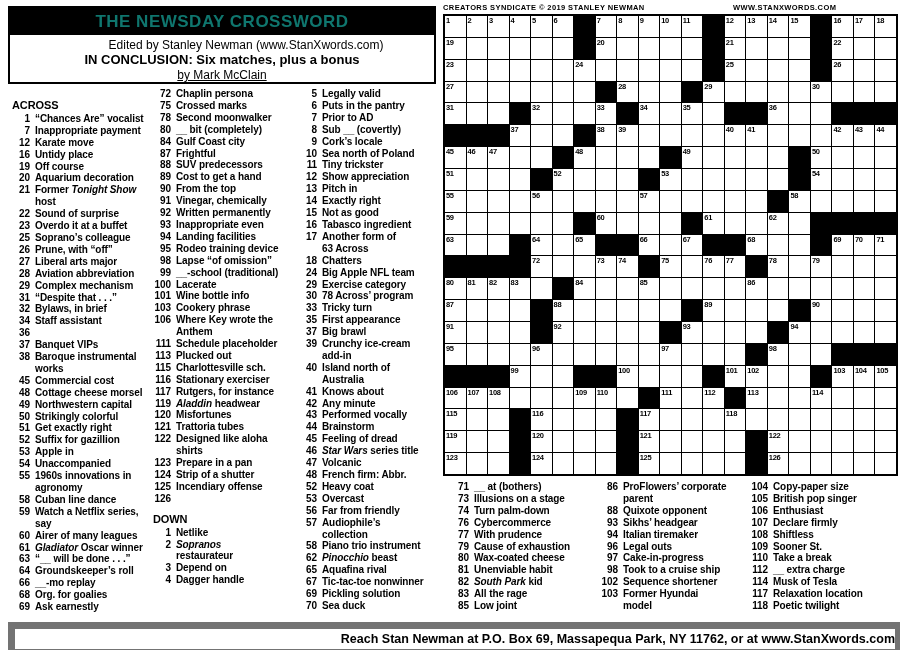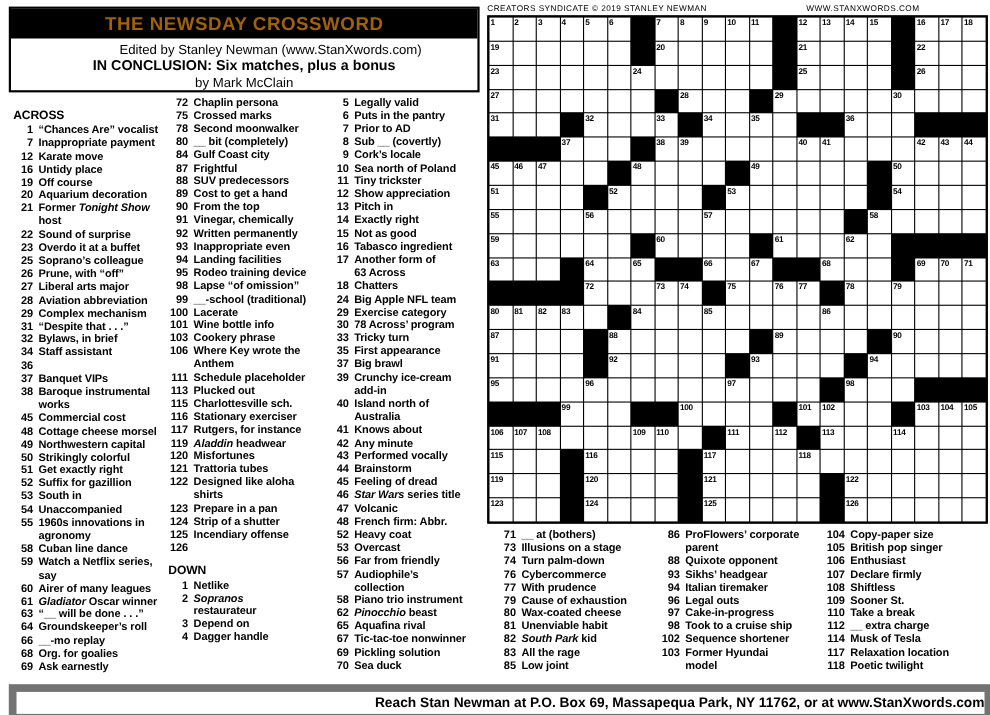--- a/index.html
+++ b/index.html
@@ -2,26 +2,26 @@
 <html><head>
 <meta charset="utf-8">
 <style>
   html,body{margin:0;padding:0;}
   body{
     width:900px;height:650px;position:relative;background:#fff;color:#000;
     font-family:"Liberation Sans", sans-serif;overflow:hidden;
   }
   
   .masthead{position:absolute;left:8px;top:6px;width:424px;height:74px;border:2px solid #000;background:#fff;}
-  .masthead-bar{background:#000;color:#a16207;text-align:center;font-weight:bold;font-size:17px;letter-spacing:.5px;padding:4px 0 3px 0;}
+  .masthead-bar{background:#000;color:#0f766e;text-align:center;font-weight:bold;font-size:17px;letter-spacing:.5px;padding:4px 0 3px 0;}
   .masthead-edited{text-align:center;font-size:12px;margin-top:3px;padding-left:48px;}
   .masthead-theme{text-align:center;font-size:13px;font-weight:bold;margin-top:0;}
-  .masthead-byline{text-align:center;font-size:12px;margin-top:1px;}
+  .masthead-byline{text-align:center;font-size:12px;margin-top:1px;text-decoration:underline;}
   
-  .synd{position:absolute;top:3px;font-size:7.5px;font-weight:normal;letter-spacing:.4px;white-space:nowrap;}
+  .synd{position:absolute;top:3px;font-size:7.5px;font-weight:bold;letter-spacing:.4px;white-space:nowrap;}
   .synd-left{left:443px;}
   .synd-site{left:733px;}
   .synd-date{right:5px;top:10px;font-size:11.5px;letter-spacing:0;margin-top:12px;}
   
   .clue-col{position:absolute;top:88px;font-size:10px;font-weight:bold;line-height:11.9px;letter-spacing:-.1px;}
   .col-1{left:10px;width:137px;}
   .col-2{left:151px;width:139px;}
   .col-3{left:297px;width:140px;}
   .col-4{left:445px;top:481px;width:143px;}
   .col-5{left:594px;top:481px;width:146px;}
@@ -857,21 +857,21 @@
     <div class="clue">
       <span class="num">51</span>
       <span class="txt">Get exactly right</span>
     </div>
     <div class="clue">
       <span class="num">52</span>
       <span class="txt">Suffix for gazillion</span>
     </div>
     <div class="clue">
       <span class="num">53</span>
-      <span class="txt">South in</span>
+      <span class="txt">Apple in</span>
     </div>
     <div class="clue">
       <span class="num">54</span>
       <span class="txt">Unaccompanied</span>
     </div>
     <div class="clue">
       <span class="num">55</span>
       <span class="txt">1960s innovations in<br>agronomy</span>
     </div>
     <div class="clue">

